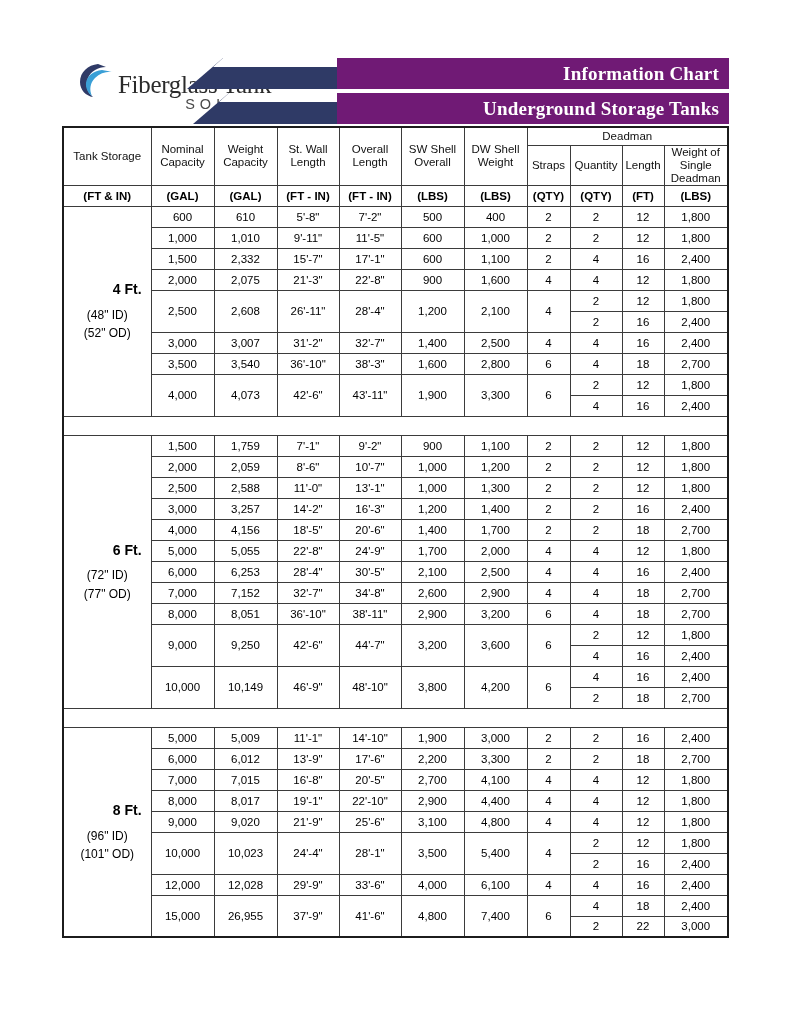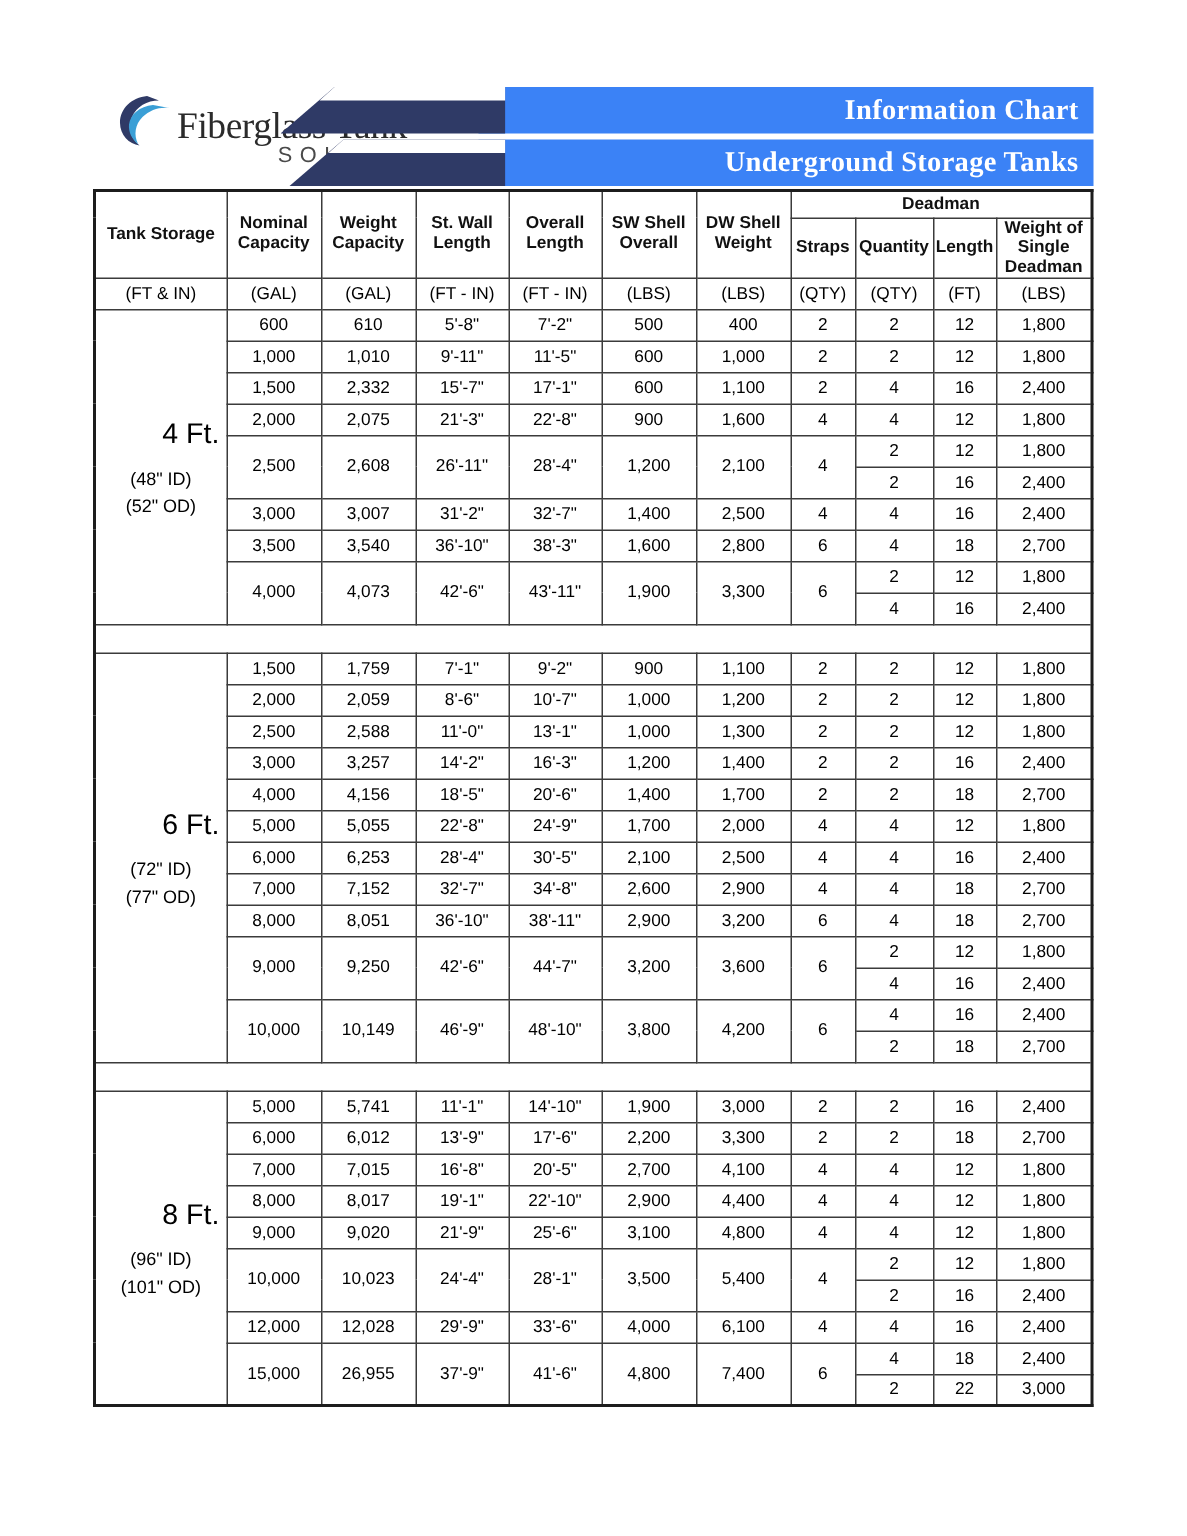--- a/index.html
+++ b/index.html
@@ -24,21 +24,21 @@
     font-size:25px; line-height:27px; color:#2b2b2b; letter-spacing:-0.3px;
   }
   .logo-text-sub {
     font-family:"Liberation Sans", sans-serif;
     font-size:14.5px; letter-spacing:5.0px; color:#4a4a4a;
     text-align:right; padding-right:4px; margin-top:-2px;
   }
 
   .banner { position:absolute; right:0; top:0; width:410px; height:66px; }
   .banner-bar {
-    background:#3b82f6; color:#fff;
+    background:#701a75; color:#fff;
     font-family:"Liberation Serif", serif;
     font-weight:bold; font-size:19px;
     text-align:right; padding:2px 10px 3px 0;
     height:31px; line-height:27px;
     letter-spacing:0.2px;
     white-space:nowrap;
   }
   .banner-bar.second { margin-top:4px; }
   .banner-swoosh { position:absolute; left:-132px; top:0; width:150px; height:66px; overflow:hidden; }
 
@@ -56,41 +56,41 @@
     font-size:11.5px;
     padding:0;
     height:21px;
     background:#ffffff;
     font-family:"Liberation Sans", sans-serif;
   }
   .outer { border:2.5px solid #1c1c1c; }
 
   th.hdr {
     background:#9dc3e6;
-    font-weight:bold;
+    font-weight:normal;
     font-size:11.5px;
     line-height:13px;
     color:#111;
     padding:2px 1px;
   }
   th.hdr.deadman-top { height:18px; }
   td.units {
     background:#bfbfbf;
-    font-weight:normal;
+    font-weight:bold;
     font-size:11px;
     height:20px;
   }
   td.blue { background:#9dc3e6; }
   td.diam {
     background:#ffffff;
     font-weight:bold;
     line-height:1.55;
     padding:2px;
   }
-  .diam-main { font-size:19px; font-weight:normal; display:block; margin-bottom:5px;padding-left:40px; }
+  .diam-main { font-size:14px; font-weight:bold; display:block; margin-bottom:5px;padding-left:40px; }
   .diam-sub { font-size:12px; font-weight:normal; display:block; }
   tr.gap td { height:19px; background:#ffffff; border-left:2.5px solid #1c1c1c; border-right:2.5px solid #1c1c1c; }
 
   td.sub { height:21px; }
 
   
   col.c-diam { width:88px; }
   col.c-nom  { width:63px; }
   col.c-act  { width:63px; }
   col.c-stw  { width:62px; }
@@ -447,21 +447,21 @@
           <tr class="gap">
             <td colspan="11"></td>
           </tr>
           <tr>
             <td class="diam" rowspan="10">
               <span class="diam-main">8 Ft.</span>
               <span class="diam-sub">(96" ID)</span>
               <span class="diam-sub">(101" OD)</span>
             </td>
             <td class="data">5,000</td>
-            <td class="data">5,741</td>
+            <td class="data">5,009</td>
             <td class="data">11'-1"</td>
             <td class="data">14'-10"</td>
             <td class="data">1,900</td>
             <td class="data">3,000</td>
             <td class="data">2</td>
             <td class="sub">2</td>
             <td class="sub">16</td>
             <td class="sub">2,400</td>
           </tr>
           <tr>

